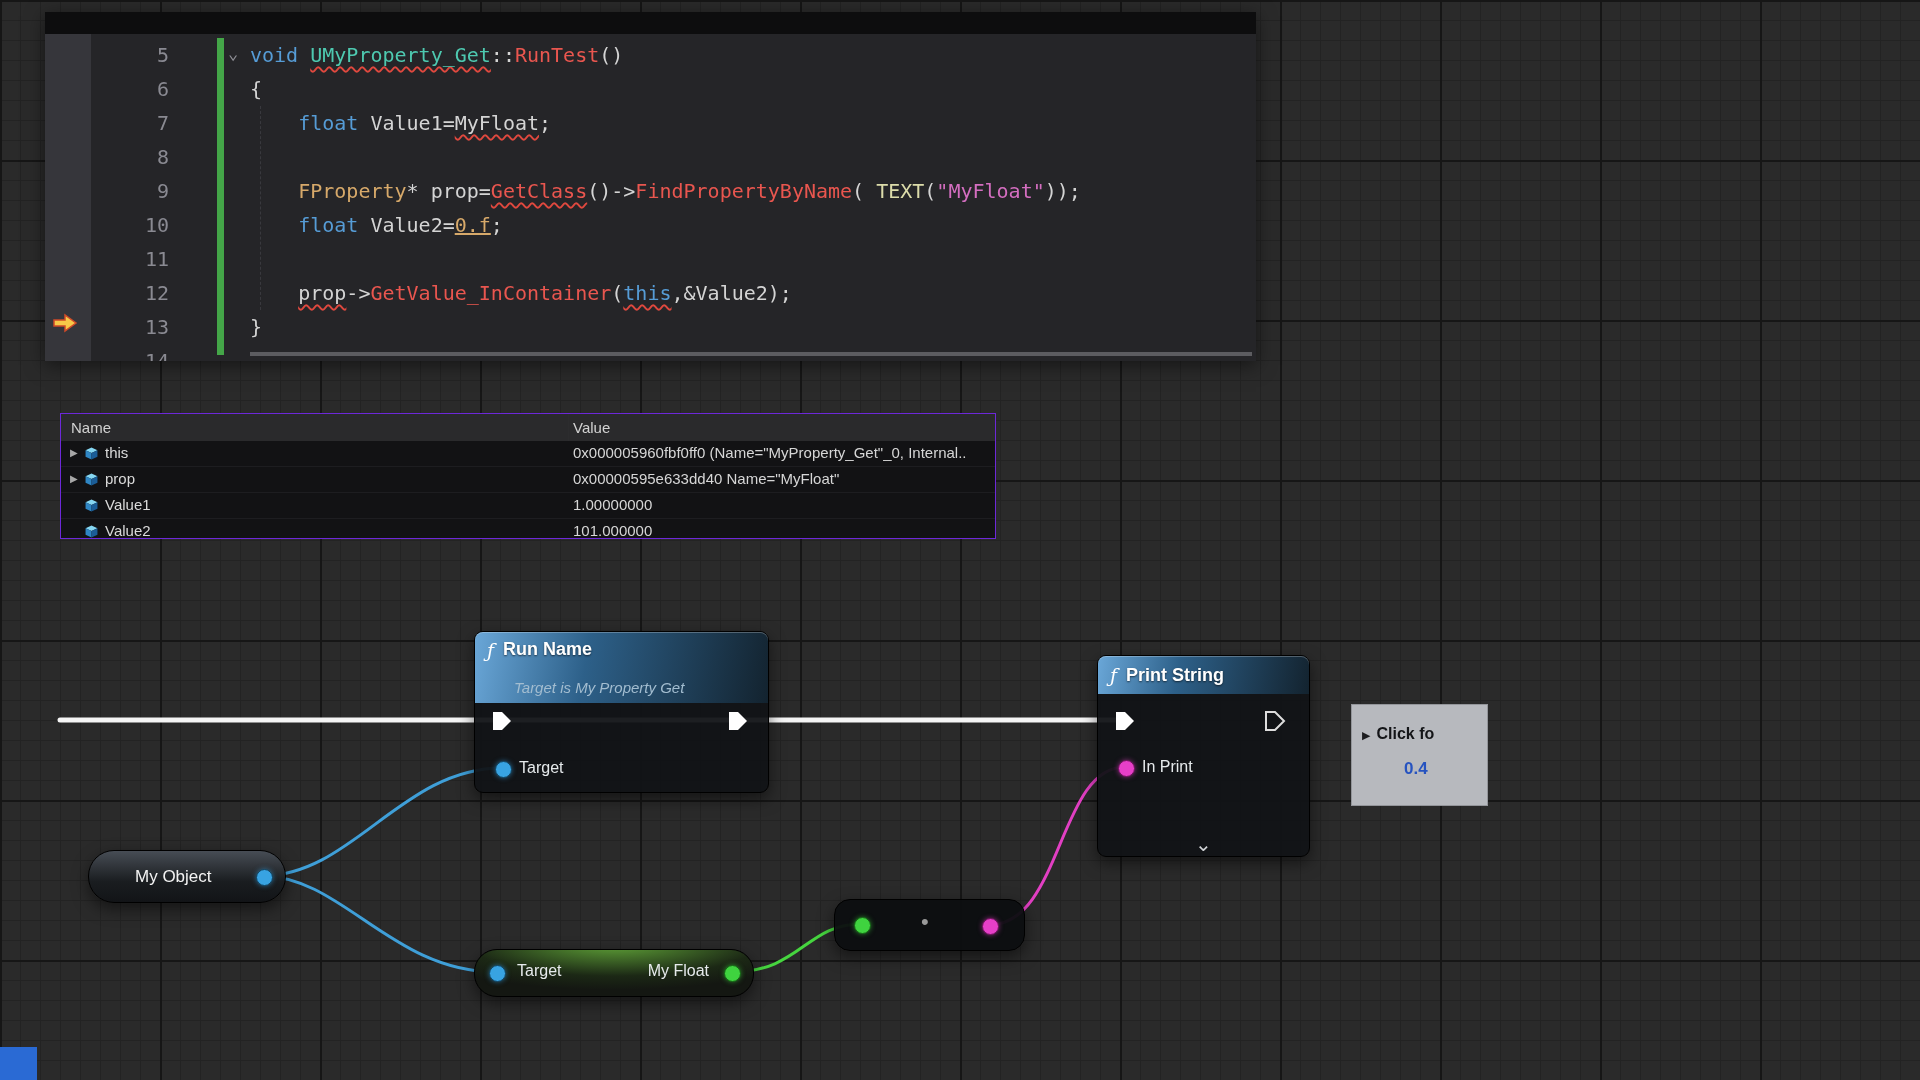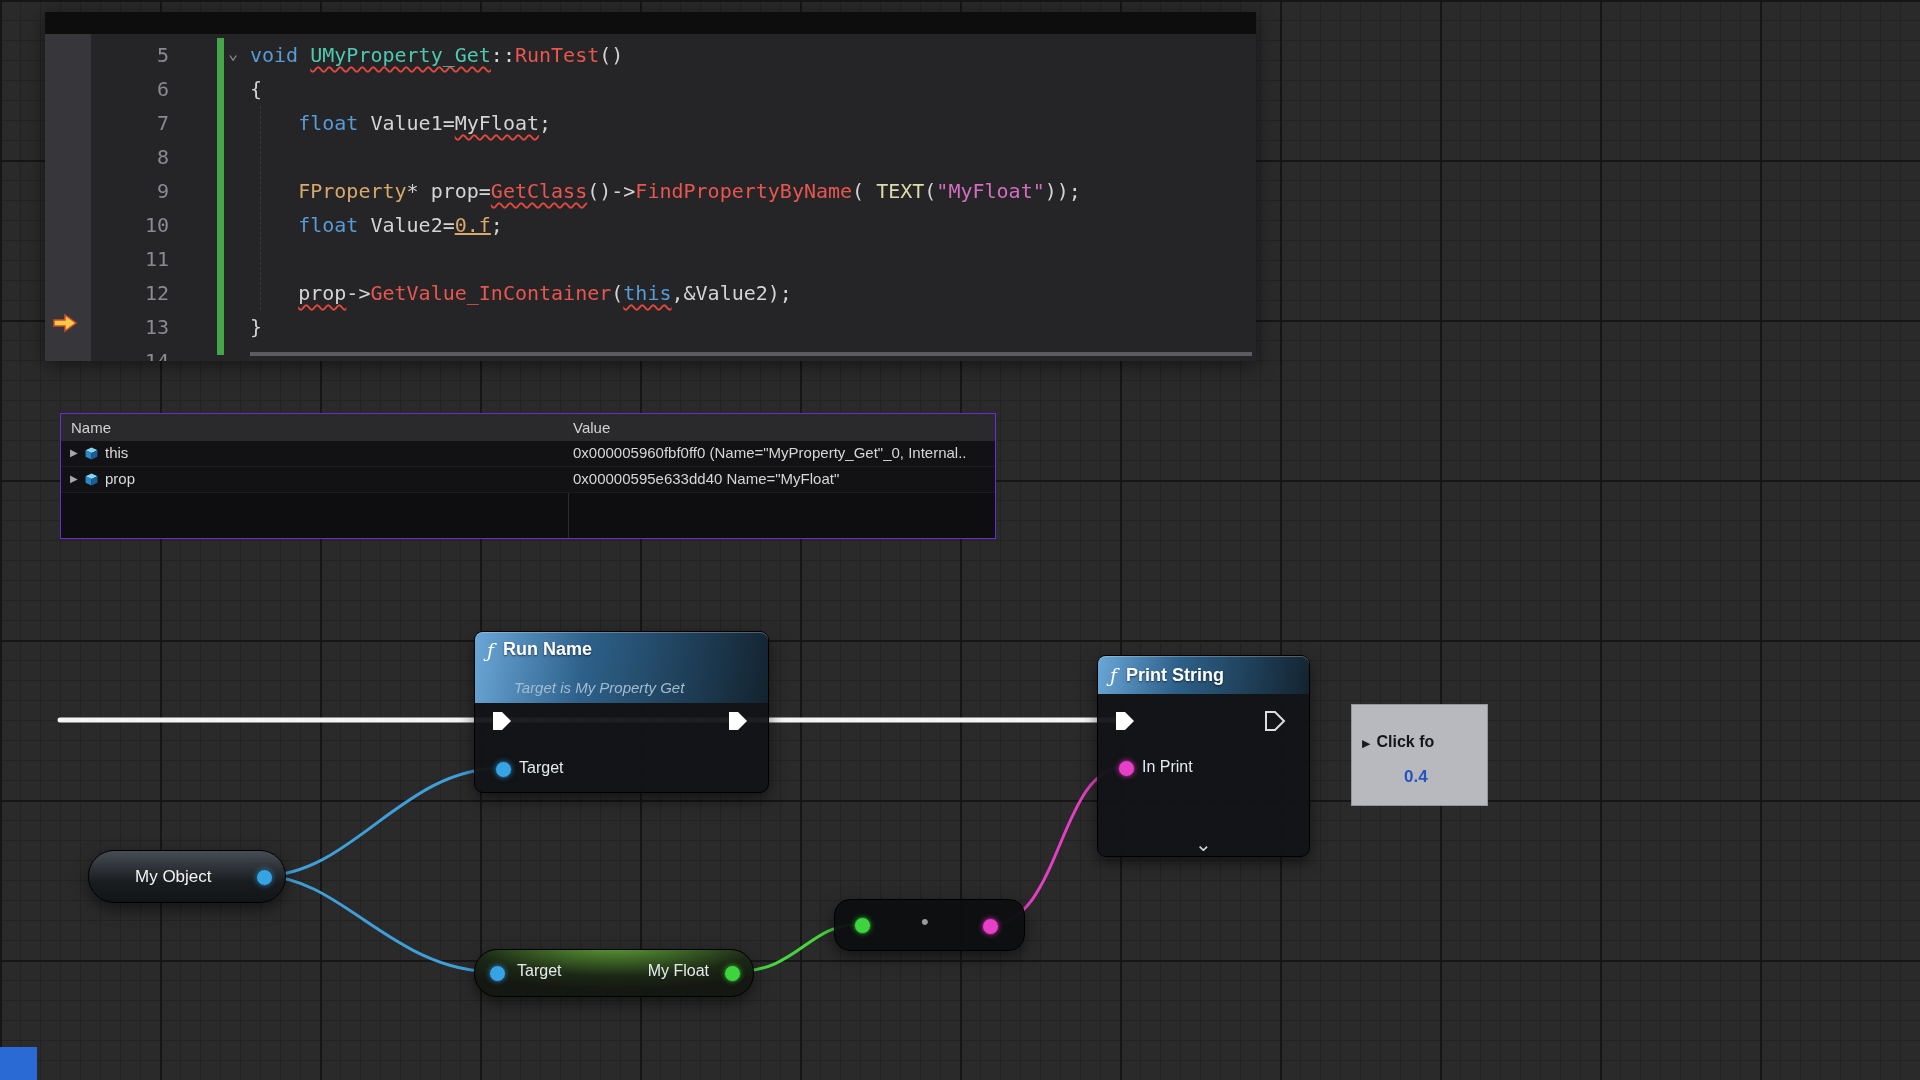--- a/index.html
+++ b/index.html
@@ -102,21 +102,21 @@
   .watch-row{position:relative;height:25px;background:#121214;border-bottom:1px solid #1d1d20;}
   .watch-row .tri{position:absolute;left:9px;top:6px;font-size:10px;color:#a8a8a8;}
   .watch-row .wicon{position:absolute;left:24px;top:5px;}
   .watch-row .wname{position:absolute;left:44px;top:3px;font-size:15px;color:#dadada;}
   .watch-row .wval{position:absolute;left:512px;top:3px;font-size:15px;color:#d6d6d6;white-space:nowrap;}
   
   #tooltip{
     position:absolute;left:1351px;top:704px;width:137px;height:102px;z-index:4;
     background:#b7b9be;border:1px solid #93959a;box-sizing:border-box;overflow:hidden;
   }
-  #tooltip .tt-row1{padding:28px 0 0 10px;color:#141518;font-size:16px;font-weight:600;white-space:nowrap;}
+  #tooltip .tt-row1{padding:20px 0 0 10px;color:#141518;font-size:16px;font-weight:600;white-space:nowrap;}
   #tooltip .tt-play{font-size:11px;margin-right:6px;color:#1c1c1f;}
   #tooltip .tt-val{margin:16px 0 0 52px;color:#2653c0;font-weight:bold;font-size:17px;}
   
   #blue-corner{position:absolute;left:0;top:1047px;width:37px;height:33px;background:#2a6ad4;z-index:6;}
 </style>
 </head>
 <body>
 
 <div id="grid"></div>
 
@@ -227,16 +227,34 @@
       <div class="watch-row">
         <span class="tri">▶</span>
         <span class="wicon"><svg width="13" height="13" viewBox="0 0 12 12">
             <polygon points="6,0.5 11.5,3 6,5.5 0.5,3" fill="#86d7f2"></polygon>
             <polygon points="0.5,3 6,5.5 6,11.5 0.5,9" fill="#2f86c4"></polygon>
             <polygon points="11.5,3 6,5.5 6,11.5 11.5,9" fill="#1b5d97"></polygon>
           </svg></span>
         <span class="wname">prop</span>
         <span class="wval">0x00000595e633dd40 Name="MyFloat"</span>
       </div>
+      <div class="watch-row">
+        <span class="wicon"><svg width="13" height="13" viewBox="0 0 12 12">
+            <polygon points="6,0.5 11.5,3 6,5.5 0.5,3" fill="#86d7f2"></polygon>
+            <polygon points="0.5,3 6,5.5 6,11.5 0.5,9" fill="#2f86c4"></polygon>
+            <polygon points="11.5,3 6,5.5 6,11.5 11.5,9" fill="#1b5d97"></polygon>
+          </svg></span>
+        <span class="wname">Value1</span>
+        <span class="wval">1.00000000</span>
+      </div>
+      <div class="watch-row">
+        <span class="wicon"><svg width="13" height="13" viewBox="0 0 12 12">
+            <polygon points="6,0.5 11.5,3 6,5.5 0.5,3" fill="#86d7f2"></polygon>
+            <polygon points="0.5,3 6,5.5 6,11.5 0.5,9" fill="#2f86c4"></polygon>
+            <polygon points="11.5,3 6,5.5 6,11.5 11.5,9" fill="#1b5d97"></polygon>
+          </svg></span>
+        <span class="wname">Value2</span>
+        <span class="wval">101.000000</span>
+      </div>
     </div>
 </div>
 
 <div id="blue-corner"></div>
 
 </body></html>

